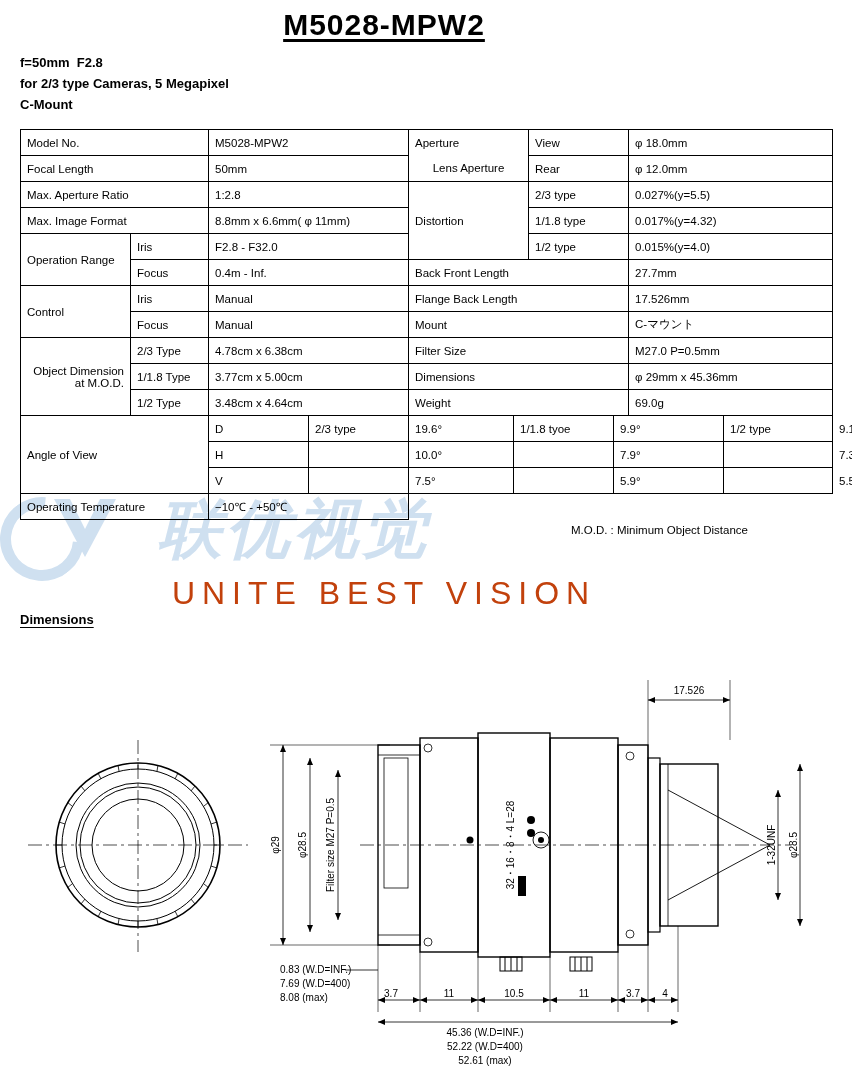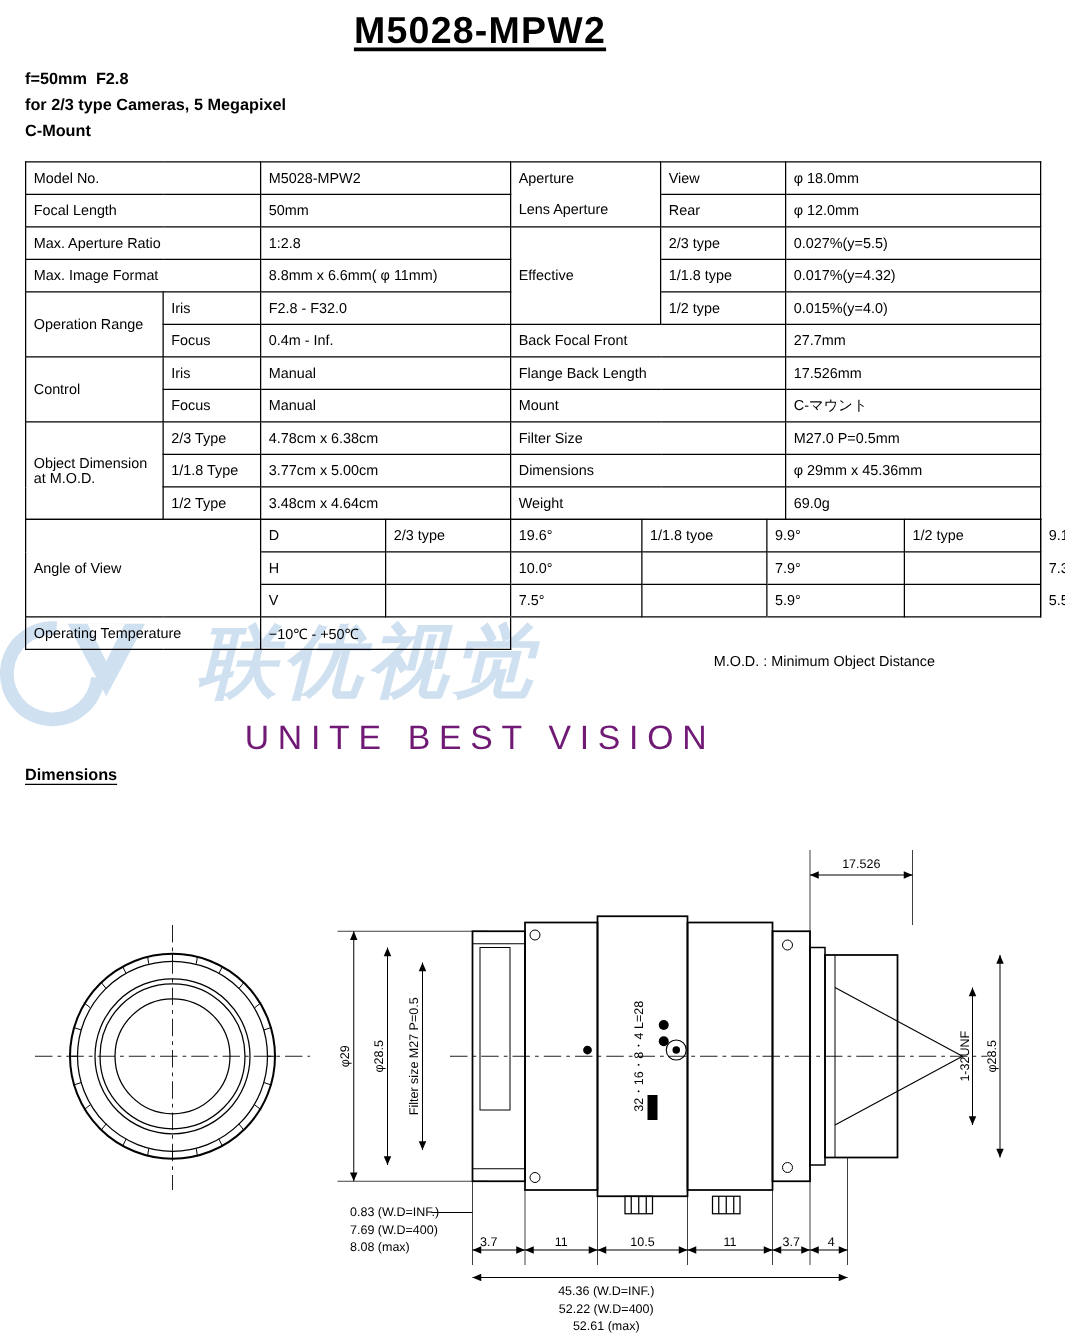--- a/index.html
+++ b/index.html
@@ -60,21 +60,21 @@
     background: transparent;
   }
   .c-left { width: 110px; }
   .c-sub  { width: 78px; }
   .c-val  { width: 200px; }
   .c-mid  { width: 120px; }
   .c-mid2 { width: 100px; }
   .c-right{ width: 204px; }
   .nb { border: none !important; }
   .noright { border-right: none !important; }
-  .notop { border-top: none !important; }
+  .notop { border-top: none !important; text-align: center; }
   .nobottom { border-bottom: none !important; }
   
   .mod-note {
     text-align: right;
     margin: 4px 20px 0 0;
     font-size: 11.5px;
     position: relative;
     z-index: 3;
   }
   
@@ -124,23 +124,23 @@
   .wm-logo .v-inner {
     position: absolute;
     left: 70px; top: 4px;
     width: 0; height: 0;
     border-left: 15px solid transparent;
     border-right: 15px solid transparent;
     border-top: 30px solid #ffffff;
   }
   .wm-sub {
     margin-top: 2px;
-    font-size: 27px;
+    font-size: 32px;
     letter-spacing: 7px;
-    color: #701a75;
+    color: #c2410c;
     font-family: "Liberation Sans", sans-serif;
   }
   
   .dim-head {
     margin: 0 0 0 20px;
     position: absolute;
     top: 612px;
     font-size: 13px;
     font-weight: bold;
     text-decoration: underline;
@@ -205,21 +205,21 @@
           <td colspan="2">Focal Length</td>
           <td>50mm</td>
           <td class="notop">Lens Aperture</td>
           <td>Rear</td>
           <td>φ 12.0mm</td>
         </tr>
 
         <tr>
           <td colspan="2">Max. Aperture Ratio</td>
           <td>1:2.8</td>
-          <td rowspan="3">Effective</td>
+          <td rowspan="3">Distortion</td>
           <td>2/3 type</td>
           <td>0.027%(y=5.5)</td>
         </tr>
 
         <tr>
           <td colspan="2">Max. Image Format</td>
           <td>8.8mm x 6.6mm( φ 11mm)</td>
           <td>1/1.8 type</td>
           <td>0.017%(y=4.32)</td>
         </tr>
@@ -228,41 +228,41 @@
           <td rowspan="2">Operation Range</td>
           <td>Iris</td>
           <td>F2.8 - F32.0</td>
           <td>1/2 type</td>
           <td>0.015%(y=4.0)</td>
         </tr>
 
         <tr>
           <td>Focus</td>
           <td>0.4m - Inf.</td>
-          <td colspan="2">Back Focal Front</td>
+          <td colspan="2">Back Front Length</td>
           <td>27.7mm</td>
         </tr>
 
         <tr>
           <td rowspan="2">Control</td>
           <td>Iris</td>
           <td>Manual</td>
           <td colspan="2">Flange Back Length</td>
           <td>17.526mm</td>
         </tr>
 
         <tr>
           <td>Focus</td>
           <td>Manual</td>
           <td colspan="2">Mount</td>
           <td>C-マウント</td>
         </tr>
 
         <tr>
-          <td rowspan="3" style="text-align:left;">Object Dimension at M.O.D.</td>
+          <td rowspan="3" style="text-align:right;">Object Dimension at M.O.D.</td>
           <td>2/3 Type</td>
           <td>4.78cm x 6.38cm</td>
           <td colspan="2">Filter Size</td>
           <td>M27.0 P=0.5mm</td>
         </tr>
 
         <tr>
           <td>1/1.8 Type</td>
           <td>3.77cm x 5.00cm</td>
           <td colspan="2">Dimensions</td>

